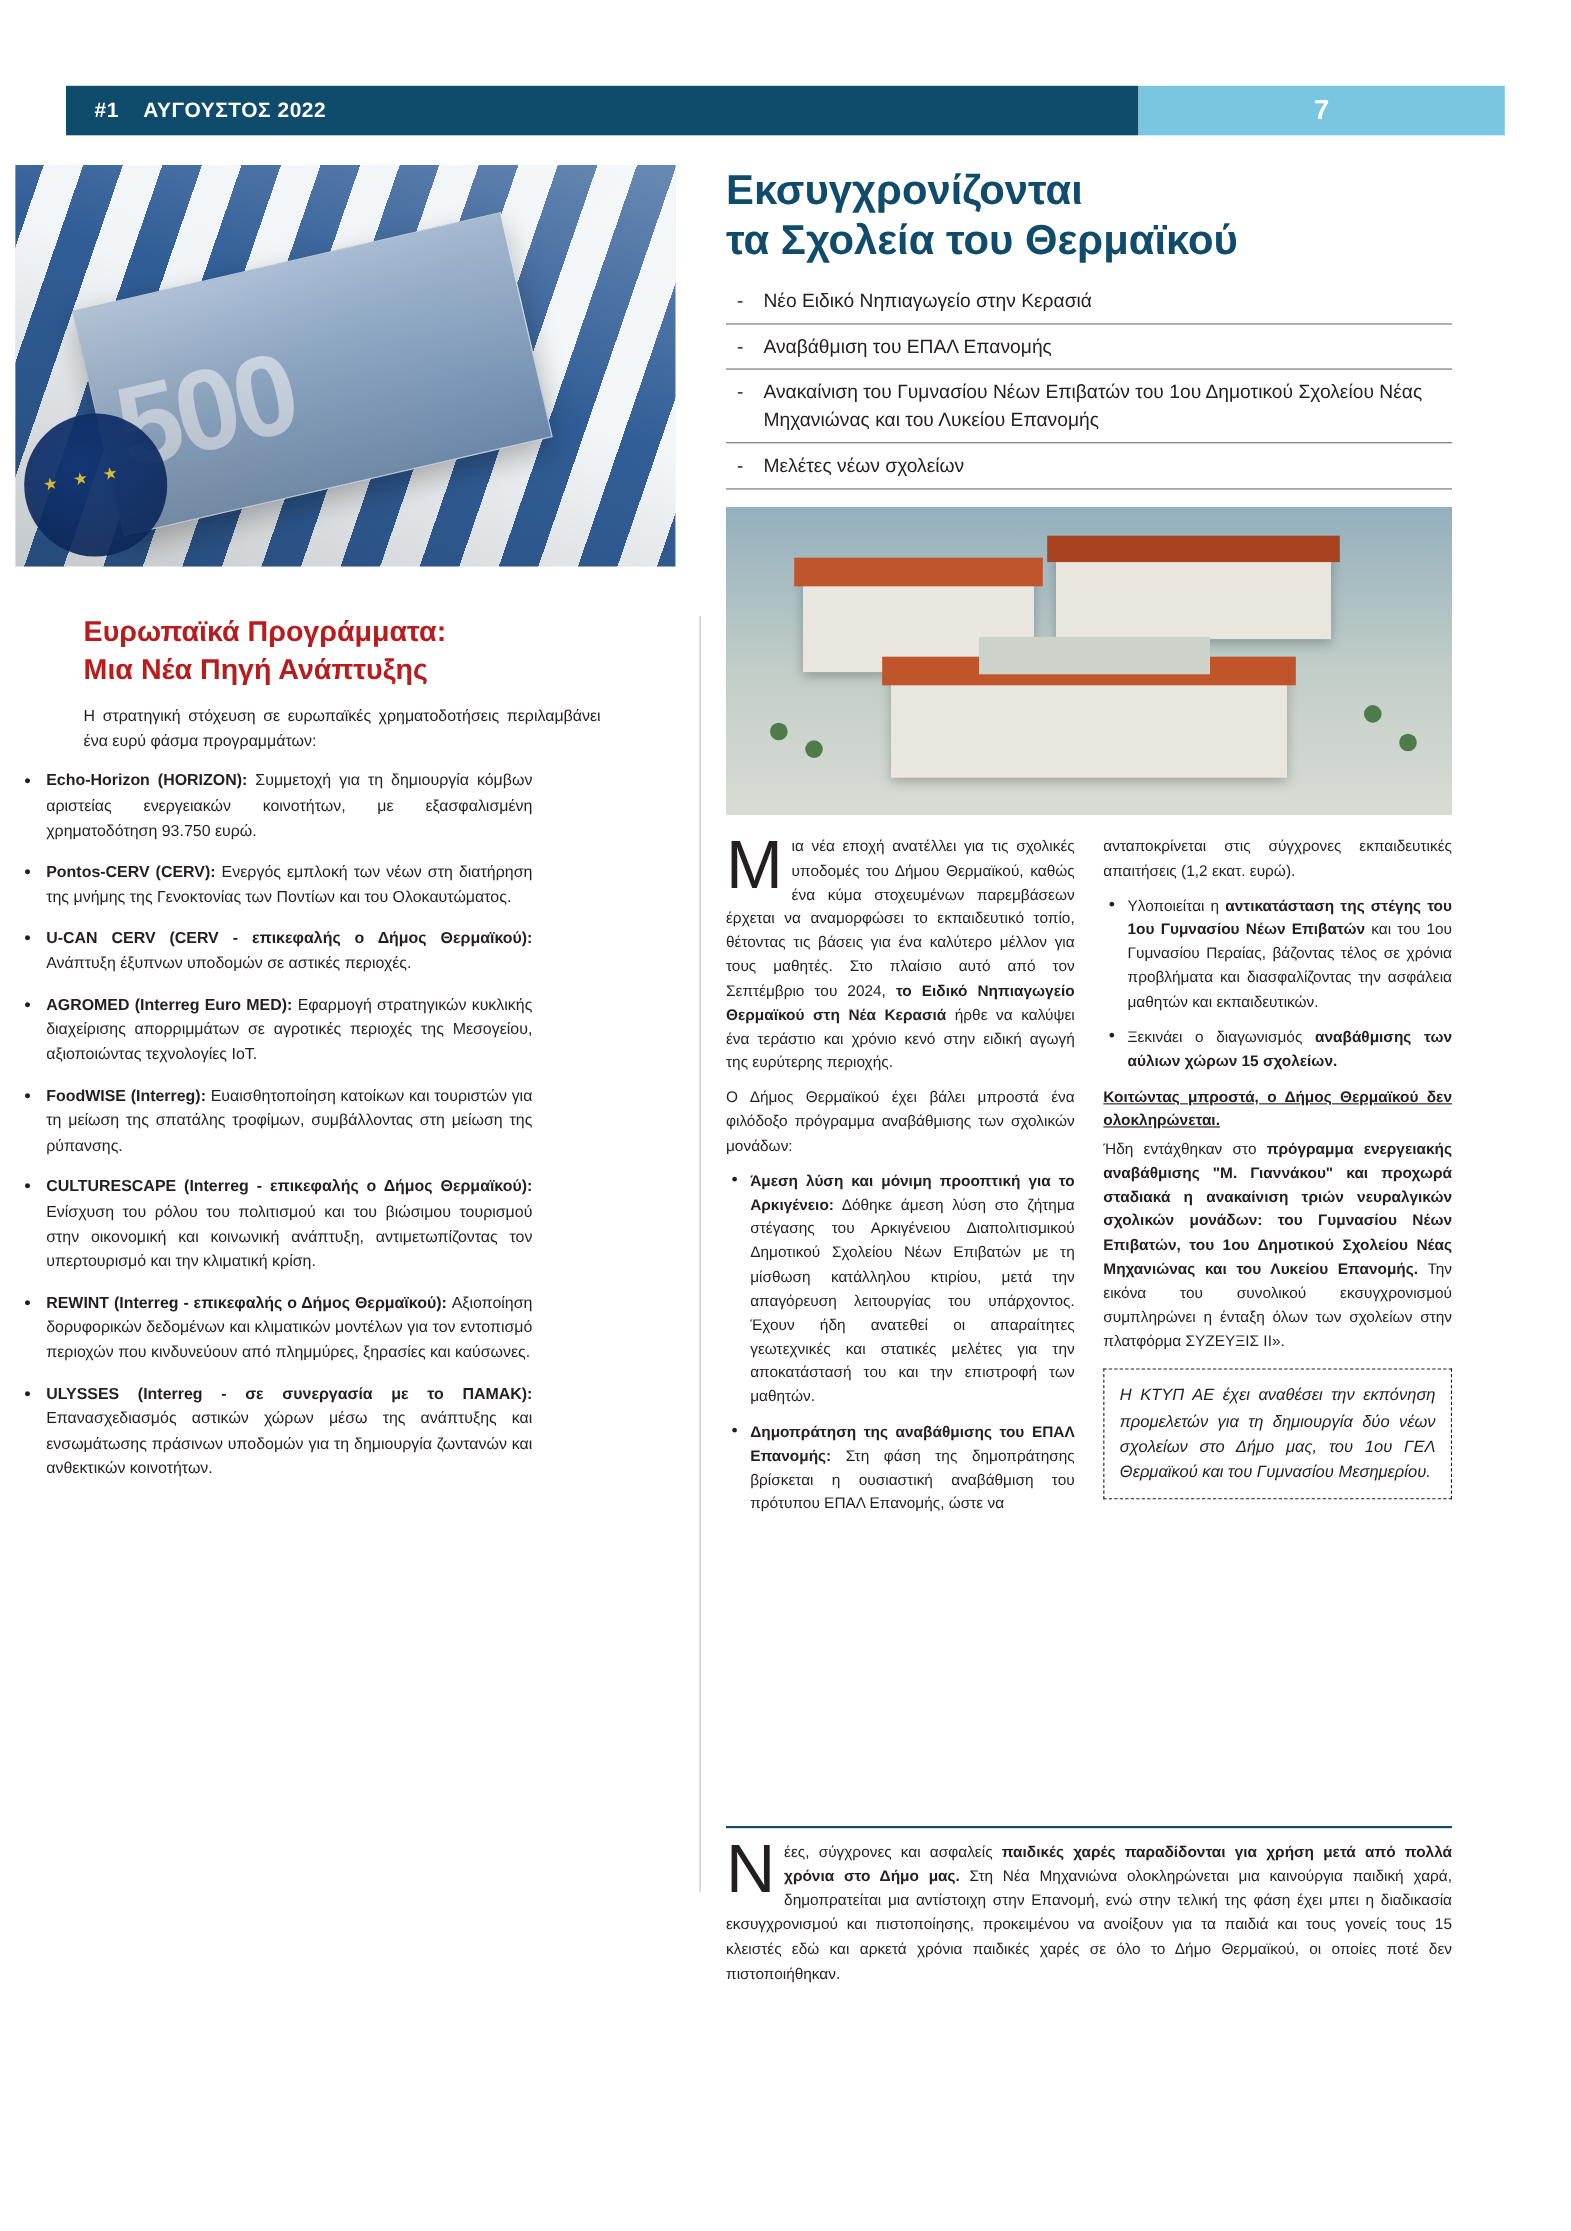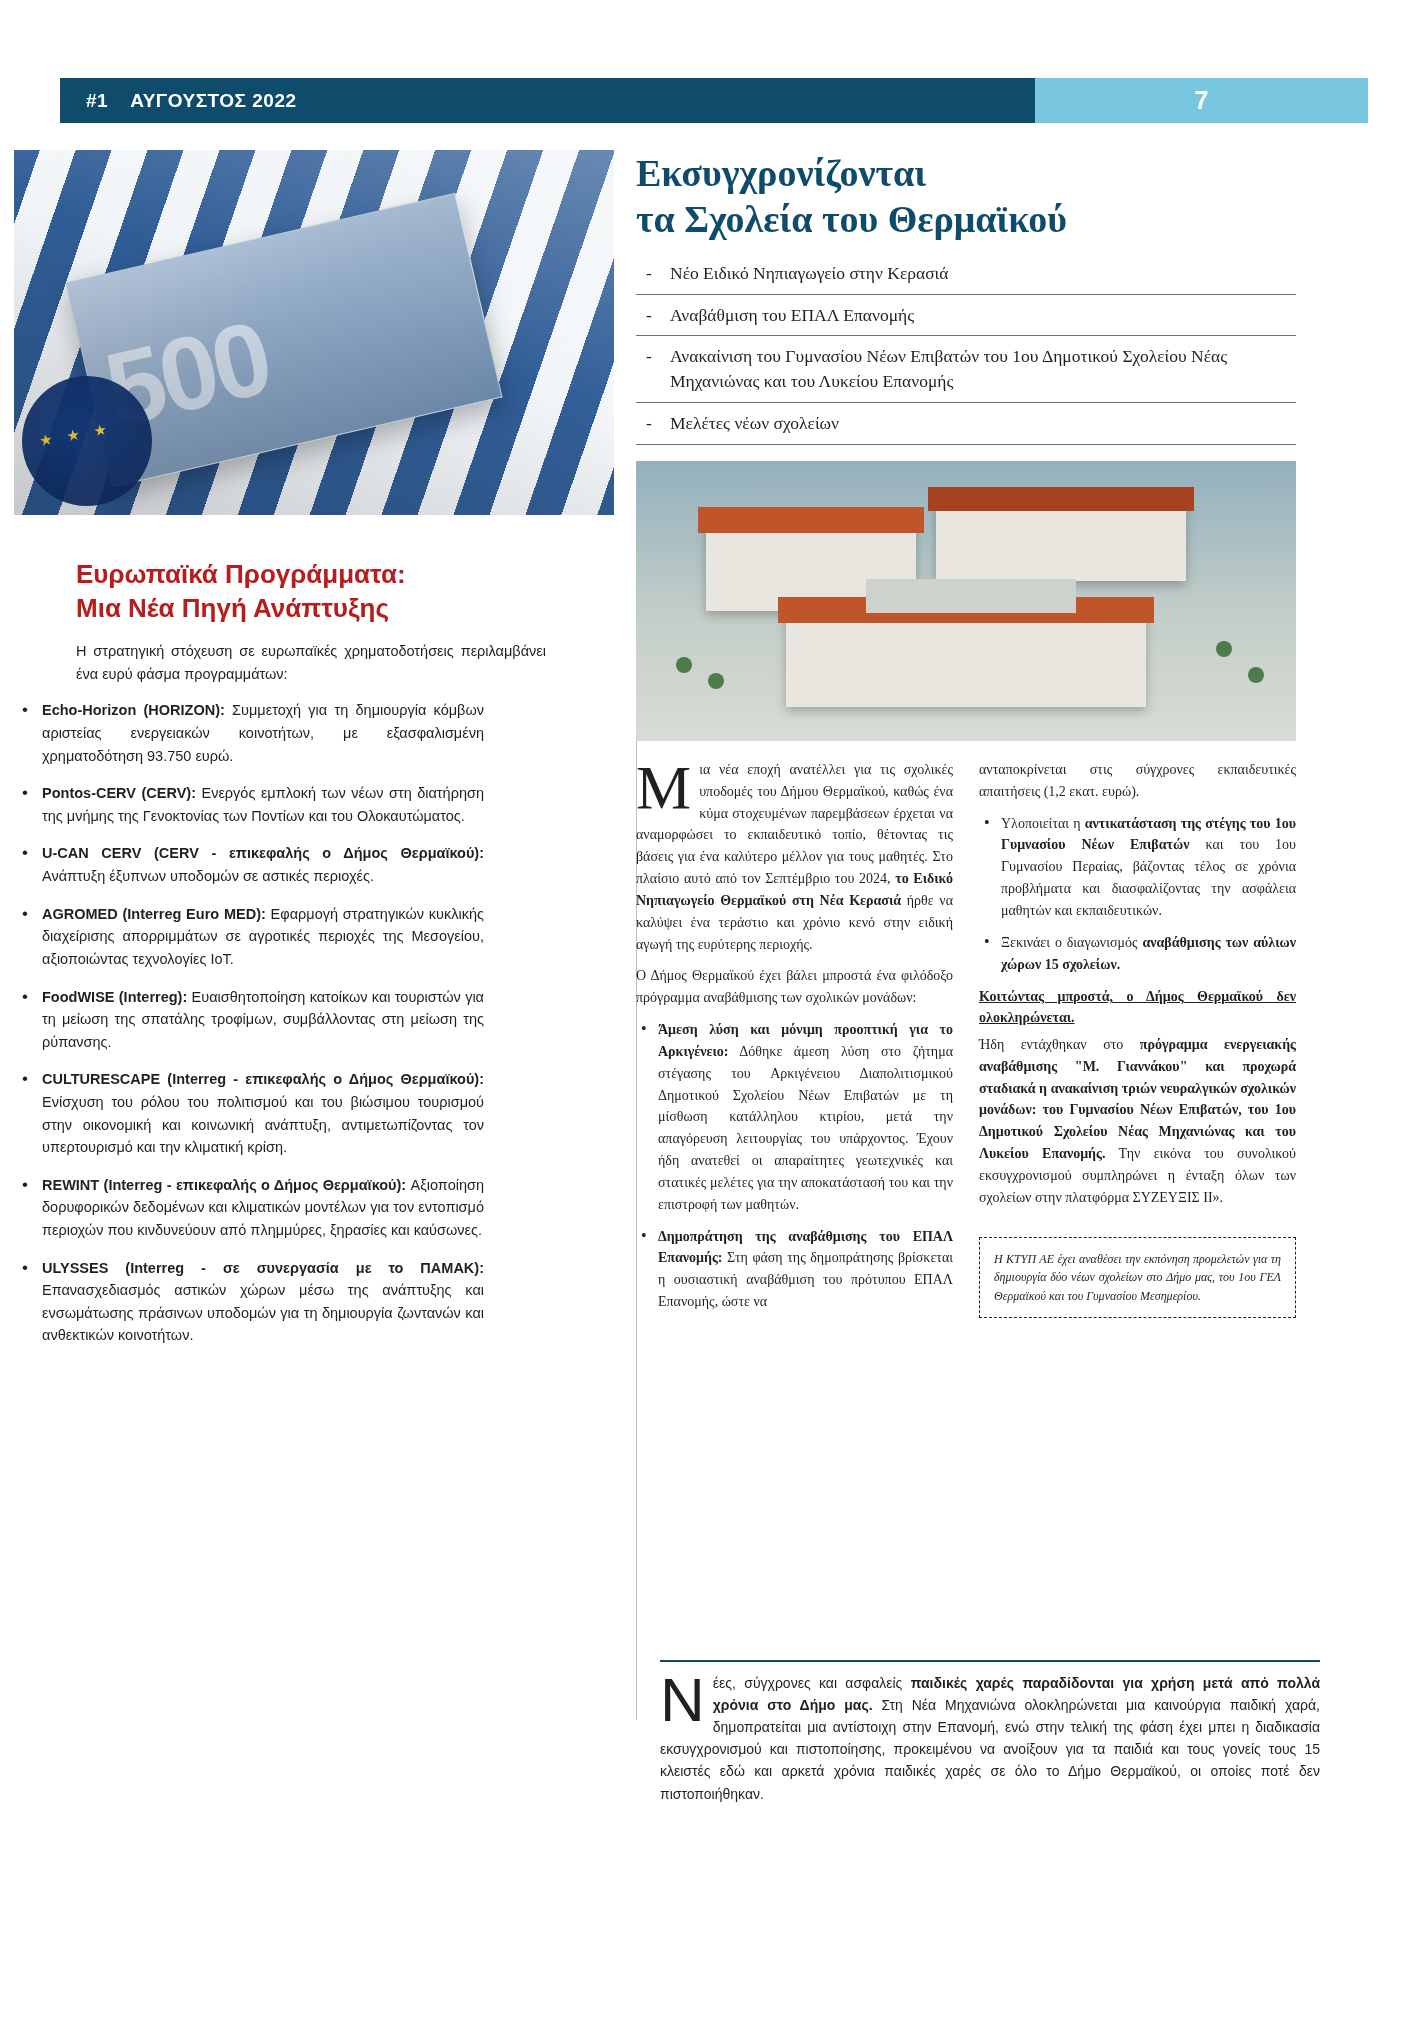--- a/index.html
+++ b/index.html
@@ -135,23 +135,22 @@
   ul.bullets li:before {
     content:"•";
     position:absolute; left:8px; top:-2px;
     font-size:17px; color:#231f20;
   }
   b, .b { font-weight:bold; }
 
   
   .right-col {
     position:absolute;
-    left:636px; top:150px;
+    left:660px; top:150px;
     width:660px;
-    font-family:Liberation Serif, serif;
   }
   .main-title {
     color:#0f4c6b;
     font-size:38px;
     line-height:1.22;
     font-weight:bold;
     margin:0 0 18px 0;
   }
   ul.dashlist { margin:0; padding:0; list-style:none; }
   ul.dashlist li {
@@ -208,25 +207,25 @@
   ul.cbullets li:before {
     content:"•"; position:absolute; left:5px; top:-2px; font-size:16px;
   }
   .underline-head {
     font-weight:bold;
     text-decoration:underline;
     margin:12px 0 6px 0;
     line-height:1.45;
   }
   .dashed-box {
-    margin-top:28px;
+    margin-top:14px;
     border:1px dashed #231f20;
     padding:12px 14px;
     font-style:italic;
-    font-size:12px;
+    font-size:15px;
     line-height:1.55;
     text-align:justify;
   }
 
   
   .bottom {
     position:absolute;
     left:660px; top:1660px;
     width:660px;
   }

